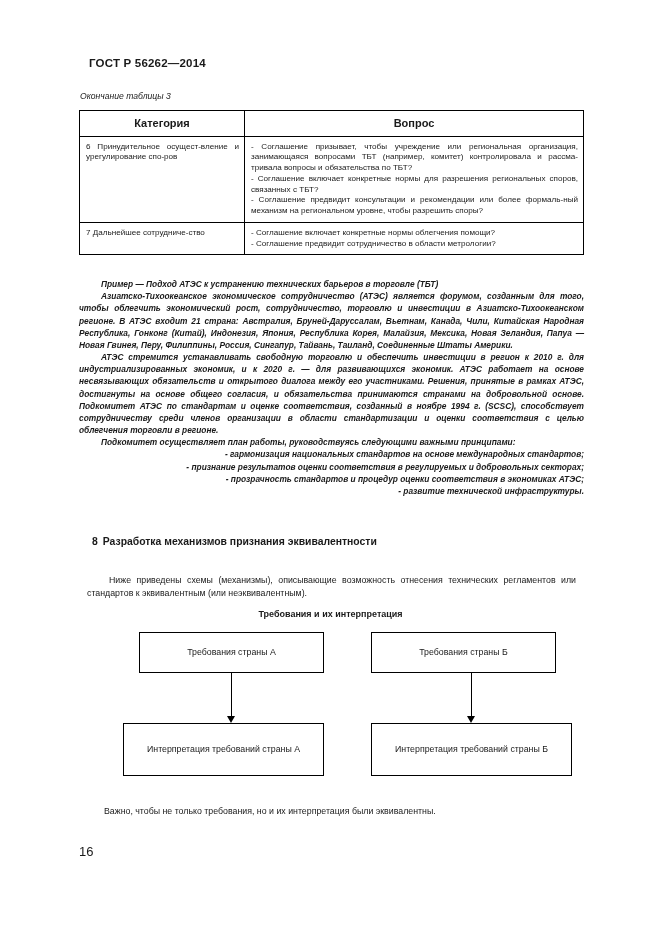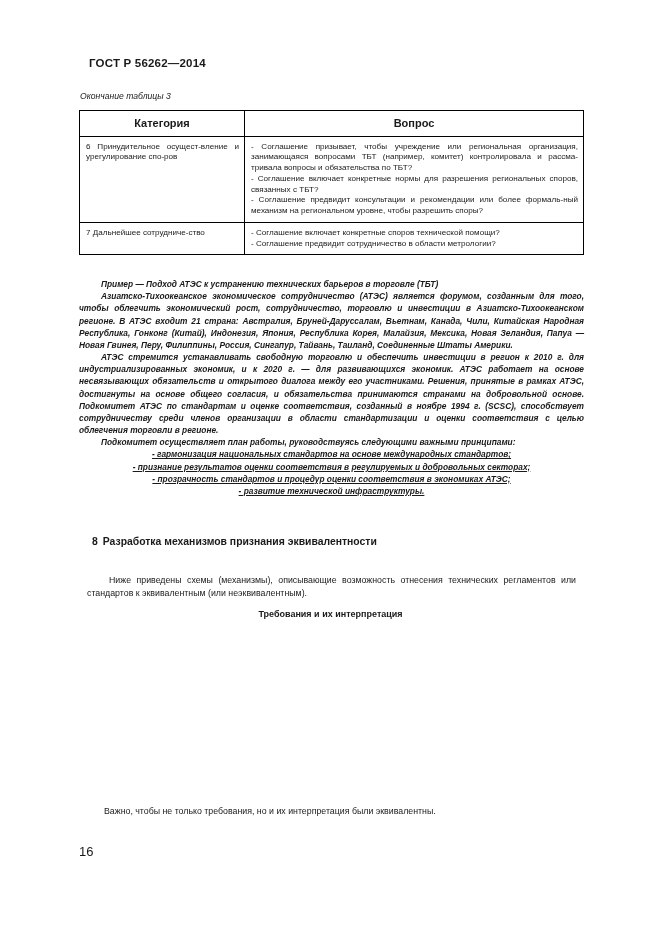--- a/index.html
+++ b/index.html
@@ -85,22 +85,21 @@
     font-weight: bold;
     line-height: 1.46;
     text-align: justify;
   }
   .example-block p {
     margin: 0;
     text-indent: 22px;
   }
   .bullet-line {
     text-indent: 0 !important;
-    text-align: center;
-    text-decoration: underline;
+    text-align: right;
   }
 
   
   .section-heading {
     position: absolute;
     left: 92px;
     top: 536px;
     font-size: 10.4px;
     font-weight: bold;
   }
@@ -210,21 +209,21 @@
             <div class="q-item">- Соглашение предвидит консультации и рекомендации или более формаль-ный механизм на региональном уровне, чтобы разрешить споры?</div>
           </div>
         </td>
       </tr>
       <tr>
         <td class="col-cat">
           <div class="cell-pad cat-text">7 Дальнейшее сотрудниче-ство</div>
         </td>
         <td>
           <div class="cell-pad q-list">
-            <div class="q-item">- Соглашение включает конкретные споров технической помощи?</div>
+            <div class="q-item">- Соглашение включает конкретные нормы облегчения помощи?</div>
             <div class="q-item">- Соглашение предвидит сотрудничество в области метрологии?</div>
           </div>
         </td>
       </tr>
     </tbody>
   </table>
 
   <div class="example-block">
     <p>Пример — Подход АТЭС к устранению технических барьеров в торговле (ТБТ)</p>
     <p>Азиатско-Тихоокеанское экономическое сотрудничество (АТЭС) является форумом, созданным для того, чтобы облегчить экономический рост, сотрудничество, торговлю и инвестиции в Азиатско-Тихоокеанском регионе. В АТЭС входит 21 страна: Австралия, Бруней-Даруссалам, Вьетнам, Канада, Чили, Китайская Народная Республика, Гонконг (Китай), Индонезия, Япония, Республика Корея, Малайзия, Мексика, Новая Зеландия, Папуа — Новая Гвинея, Перу, Филиппины, Россия, Сингапур, Тайвань, Таиланд, Соединенные Штаты Америки.</p>
@@ -239,18 +238,30 @@
   <div class="section-heading">
     <span class="num">8</span><span>Разработка механизмов признания эквивалентности</span>
   </div>
 
   <div class="body-para">
     <p>Ниже приведены схемы (механизмы), описывающие возможность отнесения технических регламентов или стандартов к эквивалентным (или неэквивалентным).</p>
   </div>
 
   <div class="diagram-title">Требования и их интерпретация</div>
 
+  <div class="diagram">
+    <div class="dbox dbox-top-a">Требования страны А</div>
+    <div class="dbox dbox-top-b">Требования страны Б</div>
+
+    <div class="arrow arrow-a"></div>
+    <div class="arrow-head arrow-head-a"></div>
+    <div class="arrow arrow-b"></div>
+    <div class="arrow-head arrow-head-b"></div>
+
+    <div class="dbox dbox-bot-a">Интерпретация требований страны А</div>
+    <div class="dbox dbox-bot-b">Интерпретация требований страны Б</div>
+  </div>
 
   <div class="closing-para">Важно, чтобы не только требования, но и их интерпретация были эквивалентны.</div>
 
   <div class="page-number">16</div>
 
 </div>
 
 </body></html>

